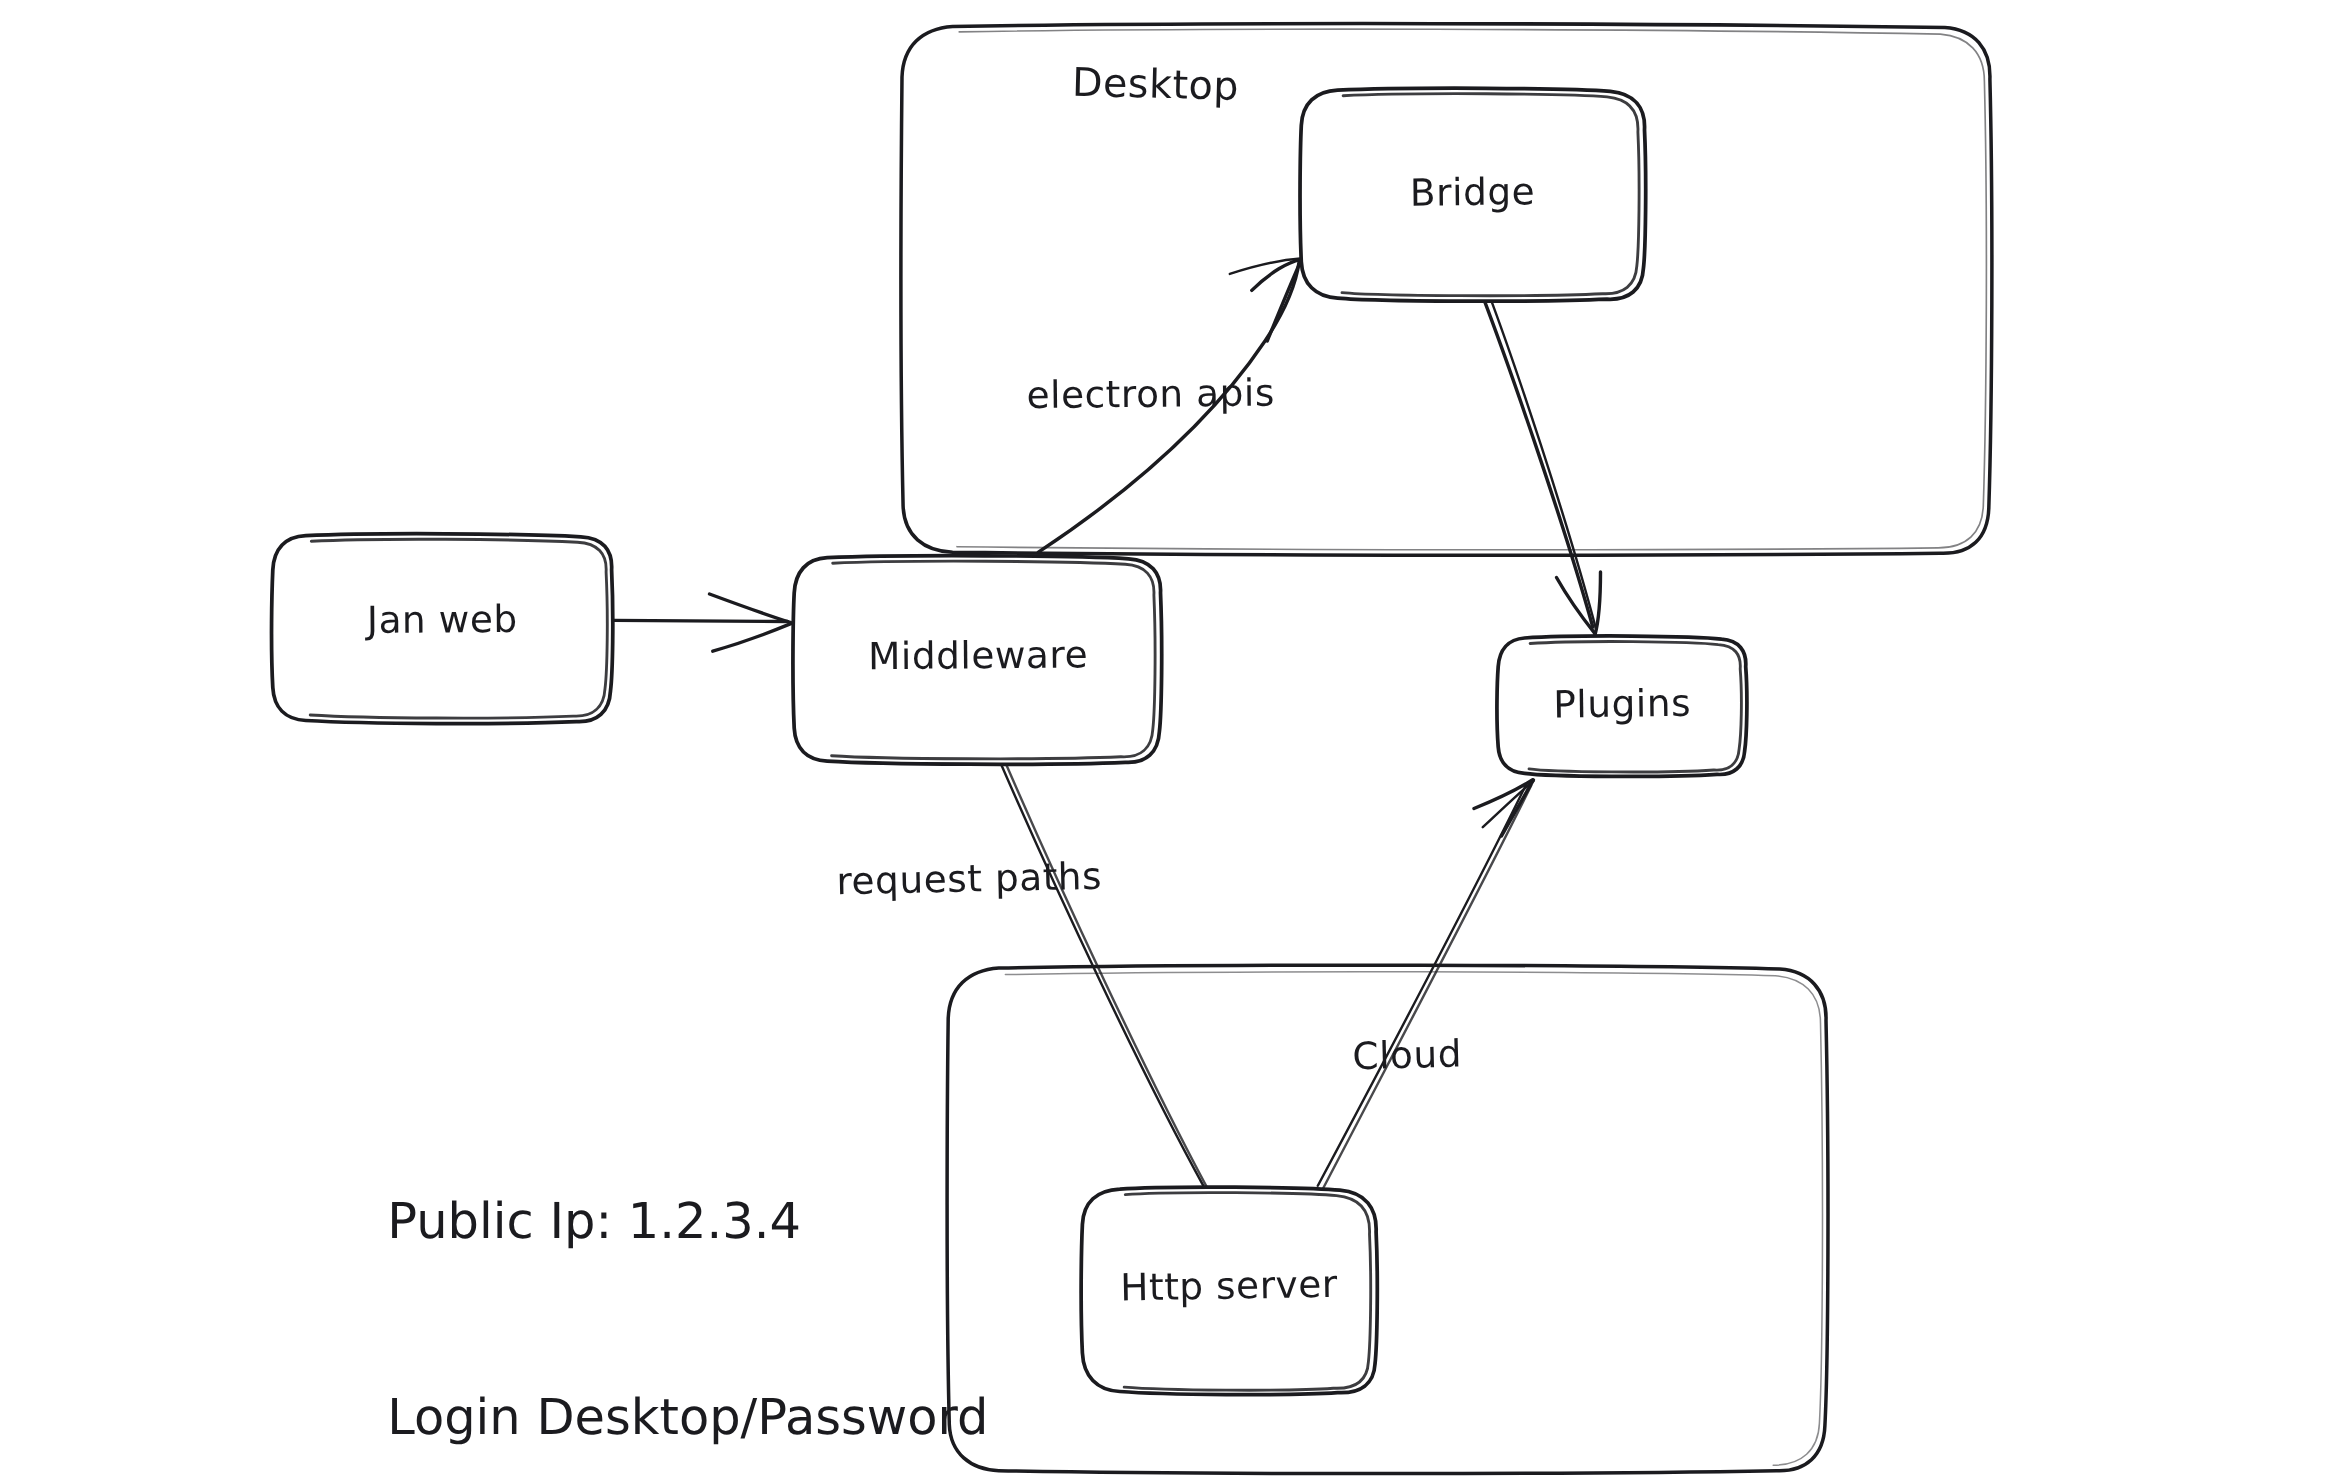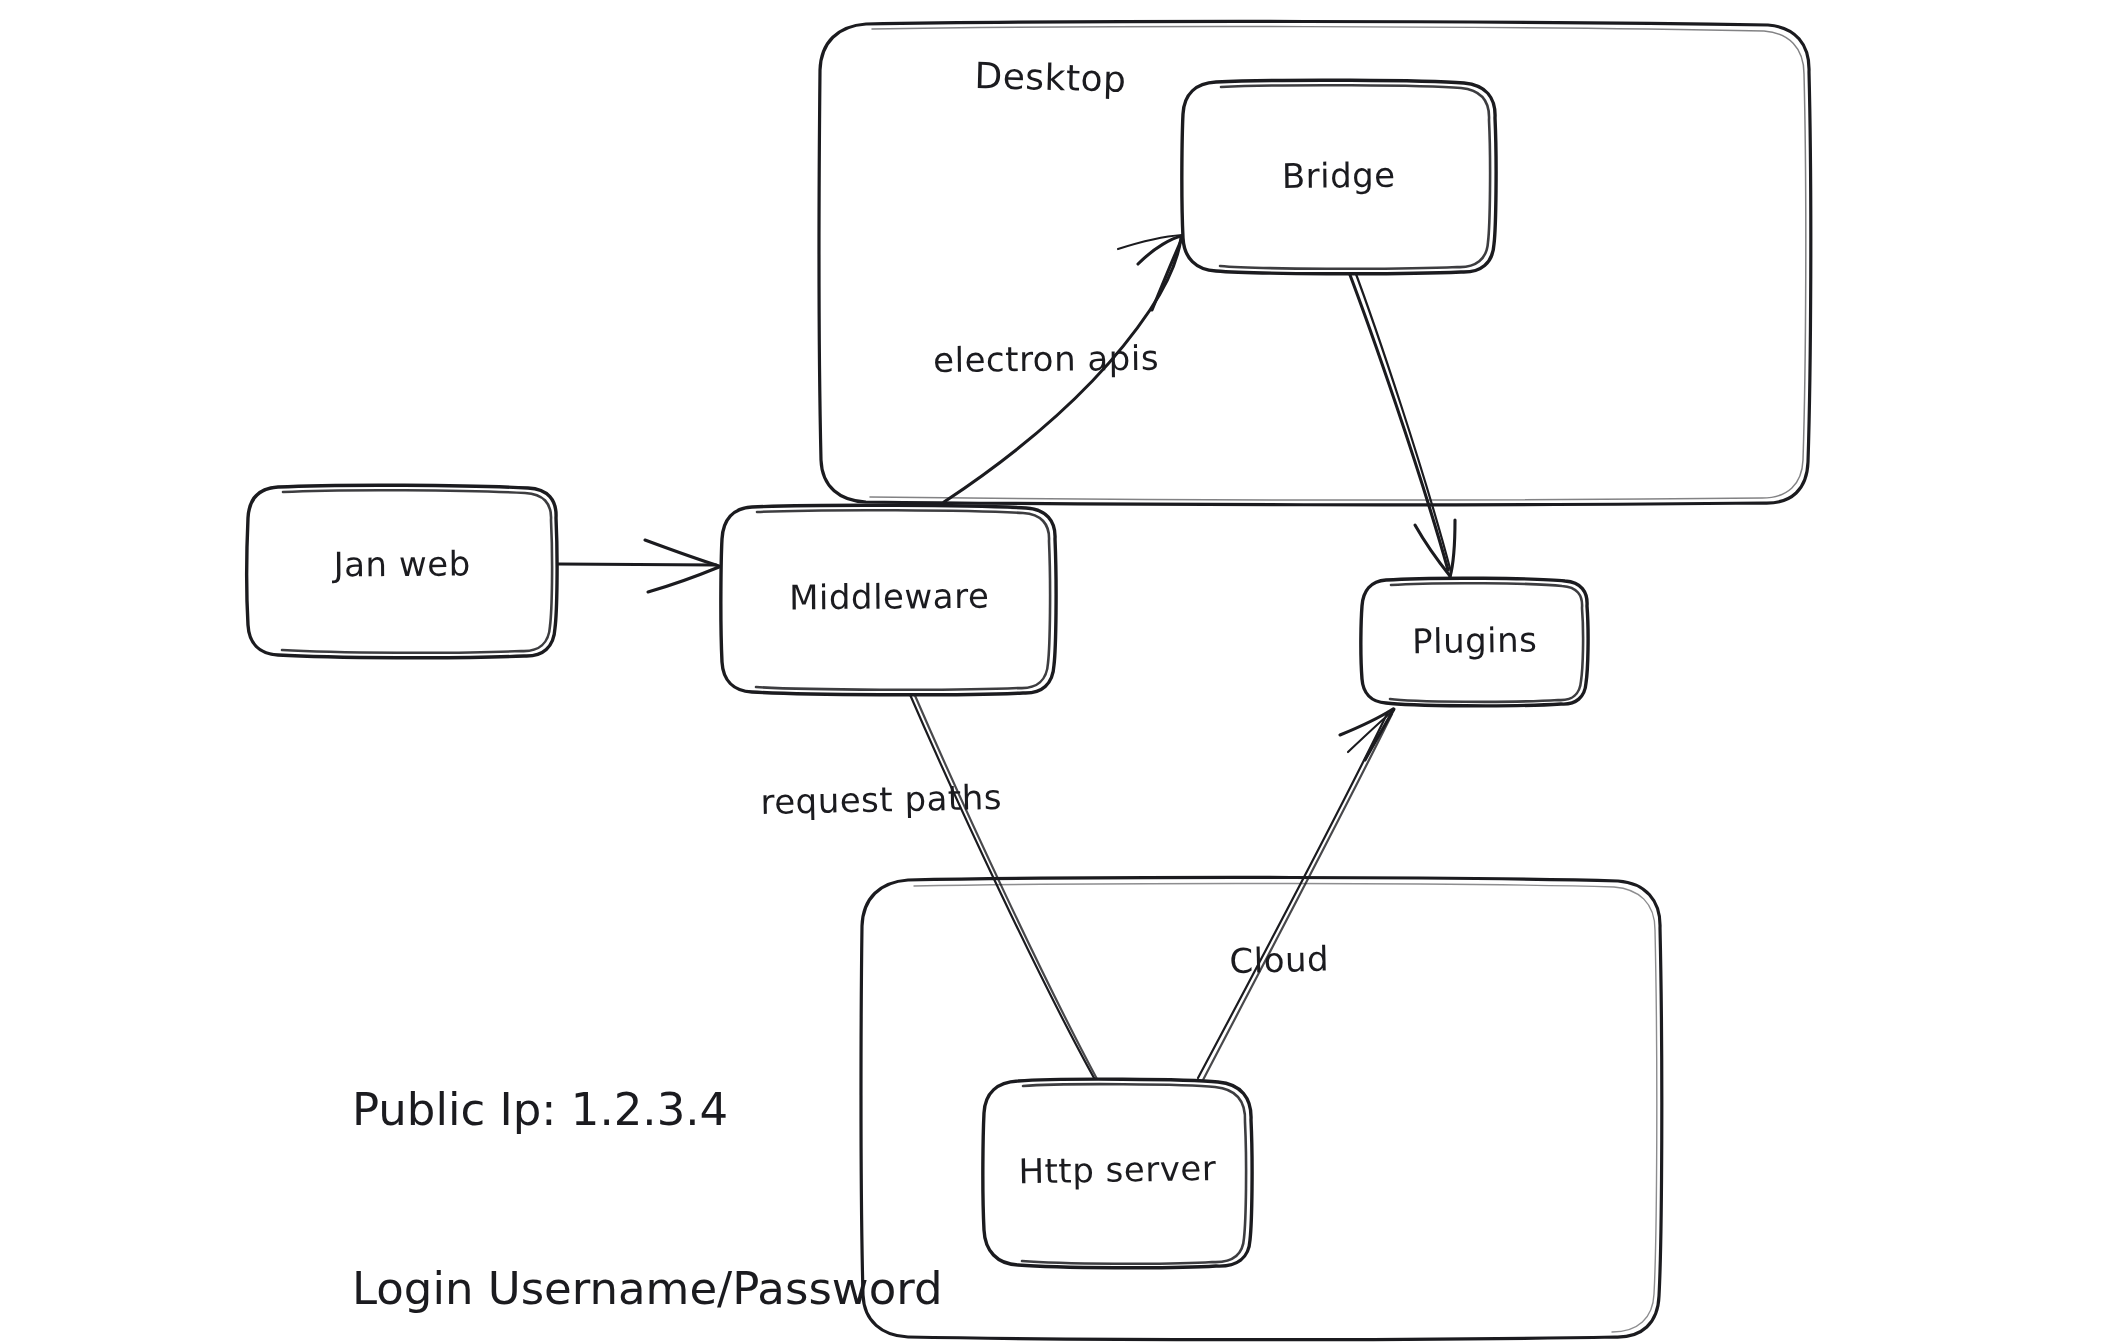--- a/index.html
+++ b/index.html
@@ -297,16 +297,16 @@
   <div class="hand-label node-label" style="left:982px; top:1152px; width:270px; transform: rotate(-1deg);">Http server</div>
 
   <div class="hand-label edge-label" style="left:933px; top:340px; transform: rotate(-0.6deg);">electron apis</div>
 
   <div class="hand-label edge-label" style="left:760px; top:782px; transform: rotate(-1.2deg);">request paths</div>
 
   <div class="hand-label edge-label" style="left:1229px; top:941px; transform: rotate(-1.4deg);">Cloud</div>
 
   <div class="note-block" style="left:352px; top:960px;">
     <span class="note-line">Public Ip: 1.2.3.4</span>
-    <span class="note-line">Login Username/Password</span>
+    <span class="note-line">Login Desktop/Password</span>
   </div>
 
 </div>
 
 </body></html>

